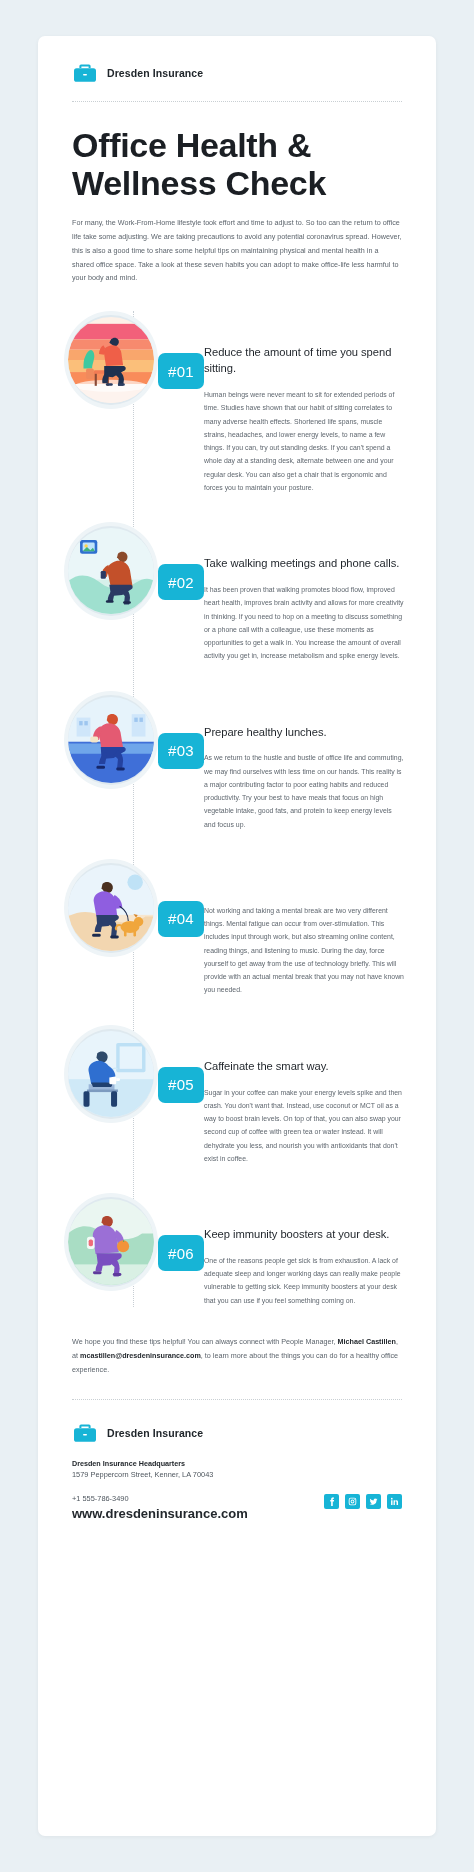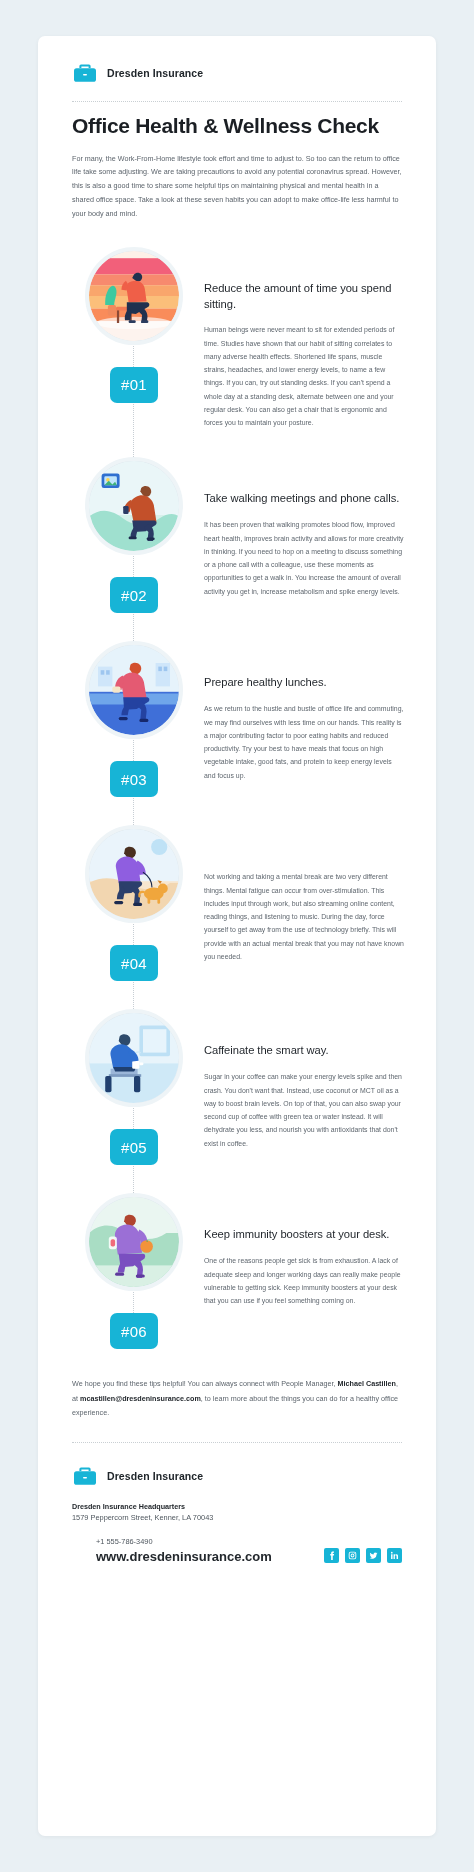--- a/index.html
+++ b/index.html
@@ -45,22 +45,22 @@
   }
 
   .divider-dotted {
     border-top: 1px dotted #c9cfd3;
     margin: 17px 8px 0 8px;
     height: 0;
   }
 
   
   .title {
-    margin: 12px 0 0 8px;
-    font-size: 21px;
+    margin: 24px 0 0 8px;
+    font-size: 34px;
     font-weight: bold;
     color: #1b1f24;
     letter-spacing: -0.3px;
     line-height: 1.12;
   }
   .intro {
     margin: 14px 8px 0 8px;
     font-size: 7.2px;
     line-height: 1.92;
     color: #5c646c;
@@ -84,21 +84,21 @@
     display: flex;
     align-items: flex-start;
     z-index: 1;
     margin-bottom: 28px;
   }
   .step-left {
     position: relative;
     width: 140px;
     flex: 0 0 140px;
     display: flex;
-    flex-direction: column;
+    flex-direction: row;
     align-items: center;
   }
   .illus {
     width: 98px;
     height: 98px;
     border-radius: 50%;
     position: relative;
     overflow: hidden;
     border: 4px solid #eef4f7;
     background: #dfe9ef;
@@ -163,23 +163,21 @@
     color: #23282d;
   }
   .f-addr {
     margin-top: 2px;
     font-size: 7.4px;
     color: #4e565e;
   }
   .f-bottom {
     margin-top: 15px;
     display: flex;
-    align-items: flex-end;
     justify-content: space-between;
-    margin-left: 24px;
   }
   .f-phone { font-size: 7.4px; color: #4e565e; }
   .f-web {
     margin-top: 3px;
     font-size: 13px;
     font-weight: bold;
     color: #23282d;
   }
   .socials { display: flex; gap: 6px; padding-bottom: 1px; }
   .soc {

